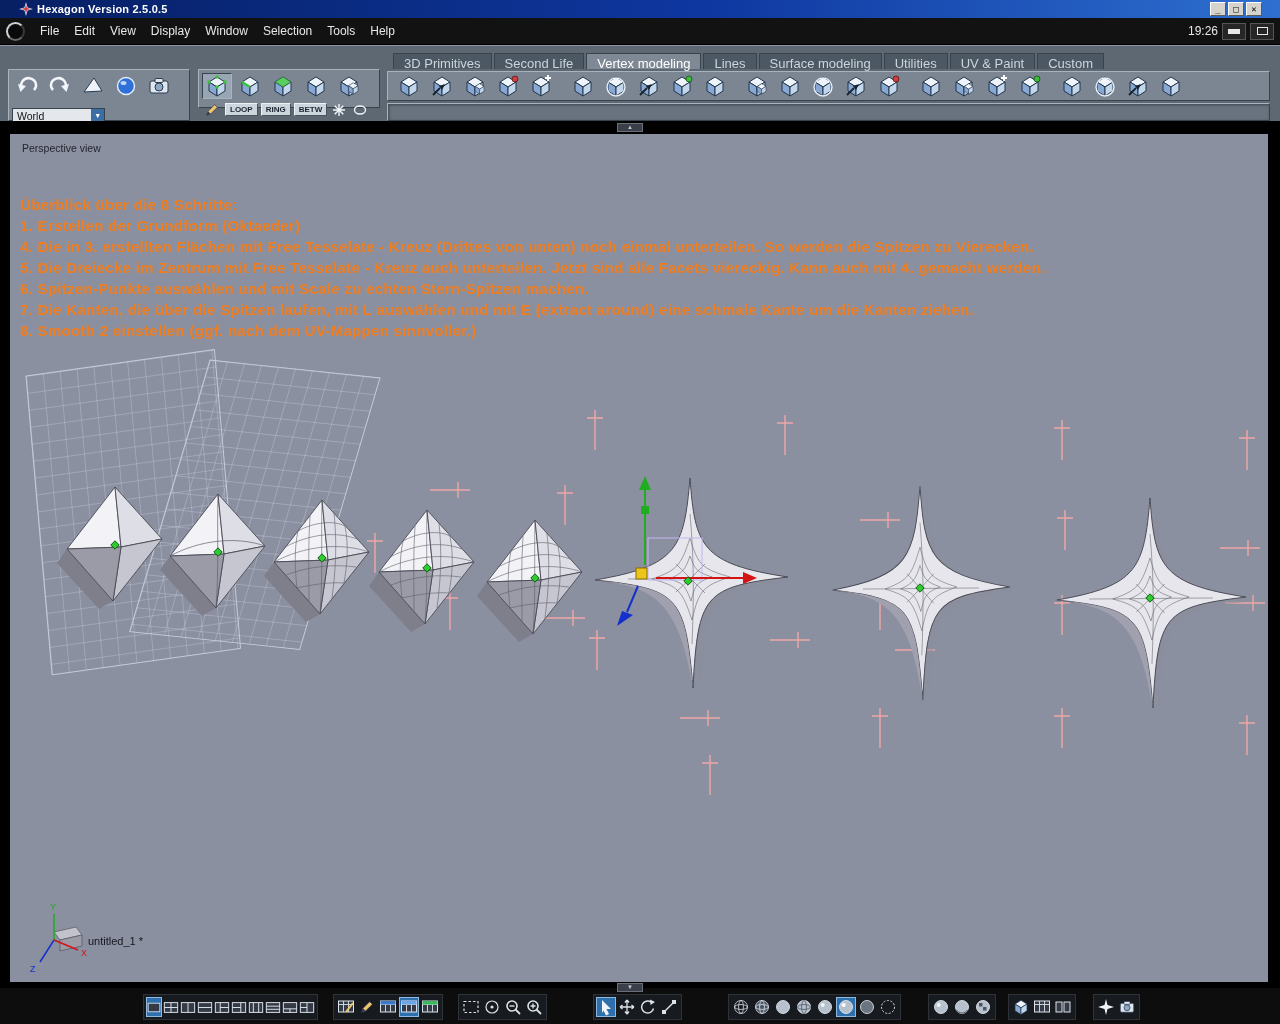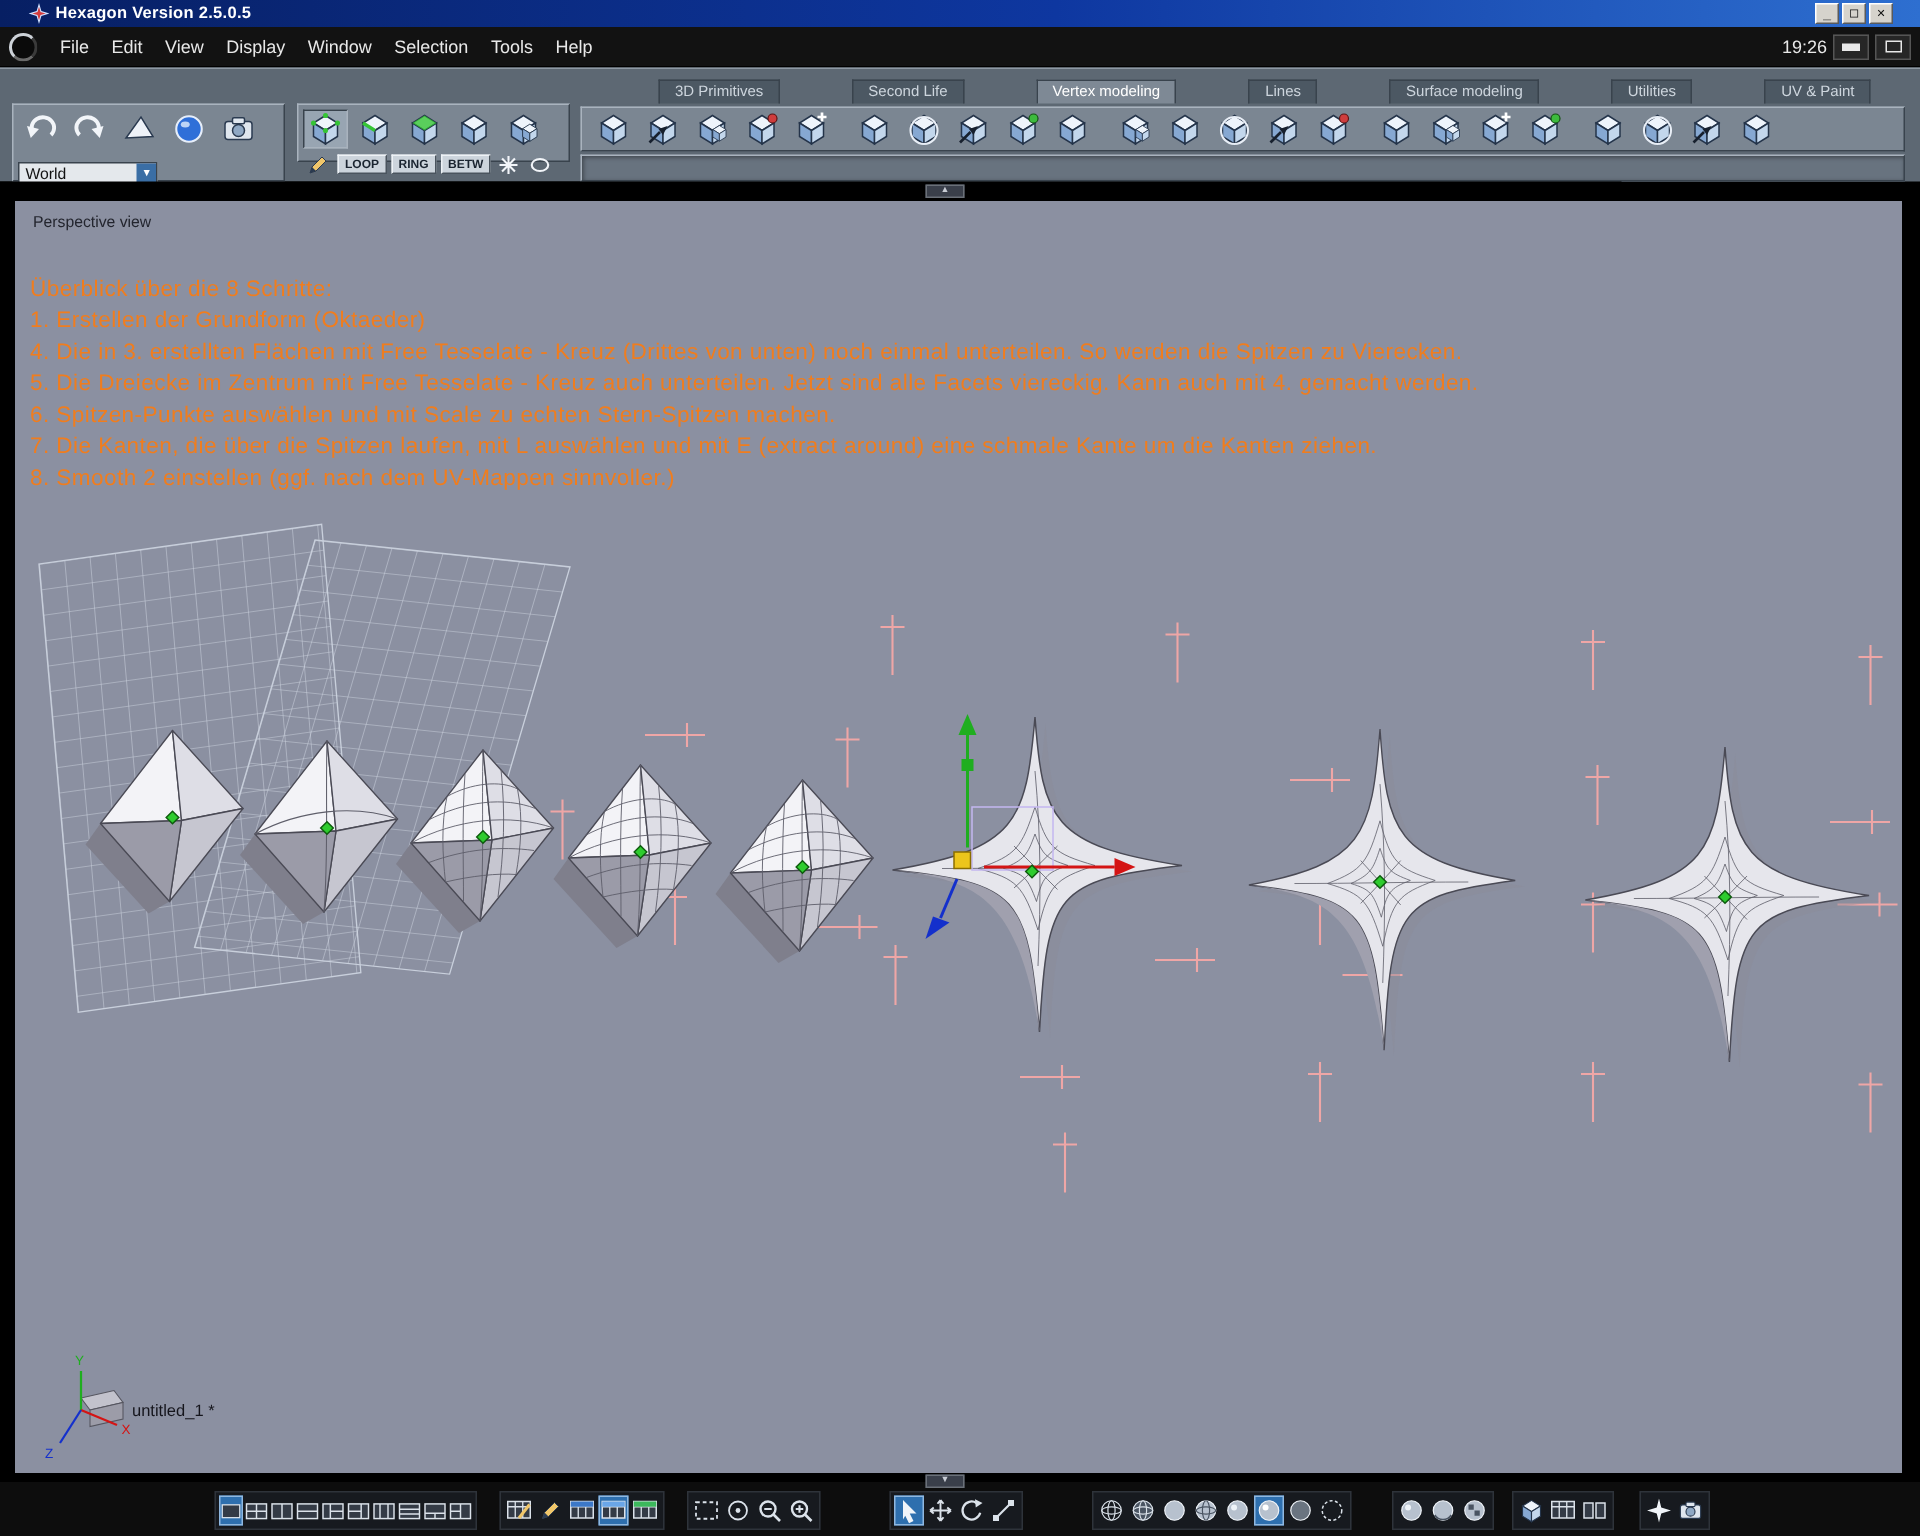--- a/index.html
+++ b/index.html
@@ -26,22 +26,22 @@
   .mspacer{flex:1;}
   .clock{font-size:12px;margin-right:0;}
   .mwbtn{width:24px;height:17px;background:#262626;border:1px solid #555;margin-left:3px;
     display:flex;align-items:center;justify-content:center;}
   .mwbtn .bar{width:12px;height:5px;background:#e8e8e8;}
   .mwbtn.o .bar{background:none;border:1.5px solid #e8e8e8;width:11px;height:8px;}
 
   
   .toolbar-region{position:absolute;left:0;top:45px;width:1280px;height:76px;background:#5d6873;border-top:1px solid #8d98a3;}
   .tabs{position:absolute;left:393px;top:7px;display:flex;gap:2px;}
-  .tab{height:16px;padding:2px 10px 0;font-size:10px;color:#cdd5dd;background:#4c5863;
-    border:1px solid #39434d;border-bottom:none;white-space:nowrap;margin-left:46px;}
+  .tab{height:16px;padding:2px 10px 0;font-size:13px;color:#cdd5dd;background:#4c5863;
+    border:1px solid #39434d;border-bottom:none;white-space:nowrap;}
   .tab.active{background:#7e8995;color:#fff;}
   .panel{position:absolute;background:#7b8692;border:1px solid;border-color:#a9b3be #39434d #39434d #a9b3be;}
   .p1{left:8px;top:23px;width:182px;height:52px;padding:1px 3px;}
   .p2{left:198px;top:23px;width:182px;height:39px;padding:1px 3px;}
   .p3{left:387px;top:25px;width:883px;height:30px;display:flex;align-items:center;padding:0 6px;gap:3px;}
   .p4{left:387px;top:57px;width:883px;height:18px;background:#68737f;box-shadow:inset 1px 1px 3px rgba(0,0,0,.4);}
   .prow{display:flex;align-items:center;height:29px;gap:3px;}
   .prow2{display:flex;align-items:center;height:19px;gap:3px;}
   .tbtn{width:30px;height:26px;display:flex;align-items:center;justify-content:center;}
   .tbtn.sm{width:24px;}
@@ -55,21 +55,21 @@
   .btn-xyz,.btn-cam{height:13px;background:#1e49c8;color:#fff;font-size:8px;font-weight:bold;
     display:flex;align-items:center;padding:0 5px;border:1px solid #0c2a80;margin-top:48px;}
   .sbtn{height:13px;background:#ccd4dc;color:#1a2430;font-size:8px;font-weight:bold;
     display:flex;align-items:center;padding:0 4px;border:1px solid;border-color:#eef2f6 #4a545e #4a545e #eef2f6;}
 
   
   .vp-outer{position:absolute;left:0;top:121px;width:1081px;height:867px;background:#000;}
   .viewport{position:absolute;left:10px;top:13px;width:1258px;height:848px;background:#8b90a1;overflow:hidden;}
   .vp-label{position:absolute;left:12px;top:8px;font-size:10.5px;color:#23252e;z-index:3;}
   .scene{position:absolute;left:0;top:0;width:1258px;height:848px;z-index:1;}
-  .tutorial{position:absolute;left:10px;top:48px;z-index:2;color:#f07d1e;font-size:15px;font-weight:normal;
+  .tutorial{position:absolute;left:10px;top:60px;z-index:2;color:#f07d1e;font-size:15px;font-weight:bold;
     letter-spacing:.3px;line-height:21px;white-space:nowrap;}
   .doc-name{position:absolute;left:78px;top:801px;font-size:11px;color:#15151c;z-index:3;}
   .vp-handle{position:absolute;left:617px;width:26px;height:9px;background:#3a3f4a;border:1px solid #6a7078;
     color:#c8ccd4;font-size:6px;line-height:7px;text-align:center;z-index:4;}
   .vp-handle.top{top:2px;}
   .vp-handle.bottom{top:862px;}
 
   
   .bottombar{position:absolute;left:0;top:988px;width:1280px;height:36px;background:#0d0d0d;}
   .bgroup{position:absolute;top:6px;display:flex;gap:1px;background:#171a1f;border:1px solid #2e333a;padding:2px;}

